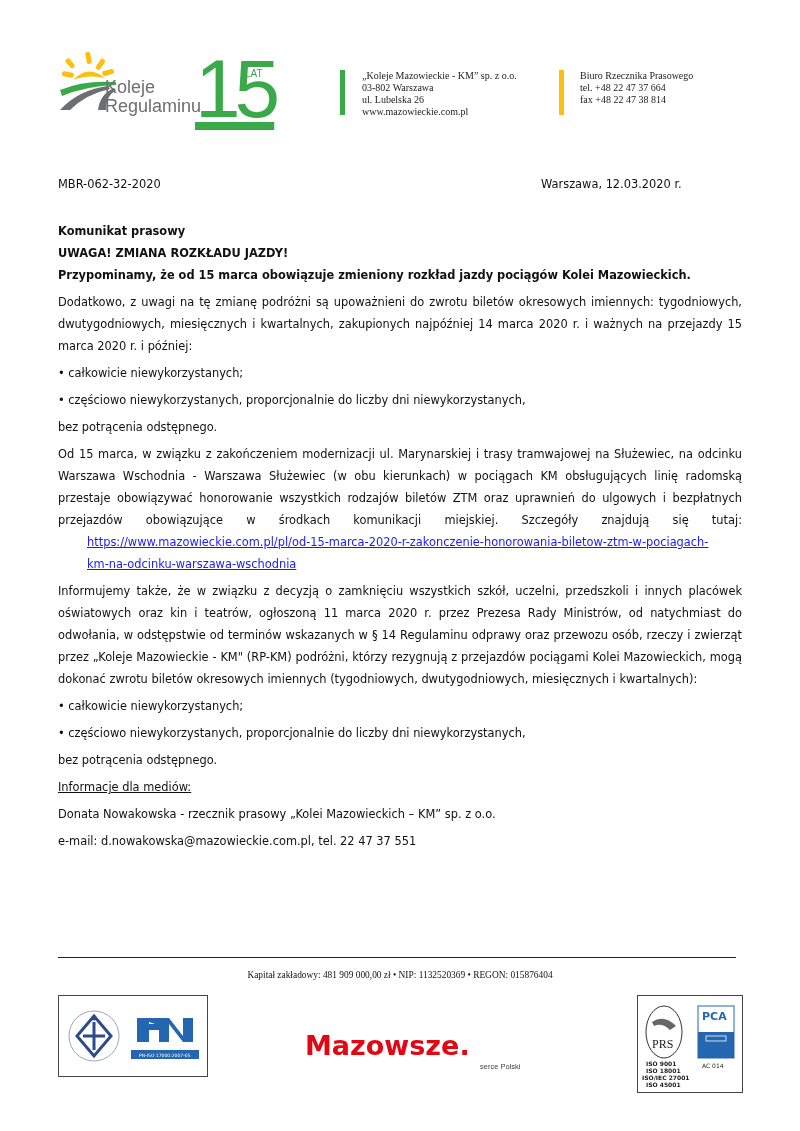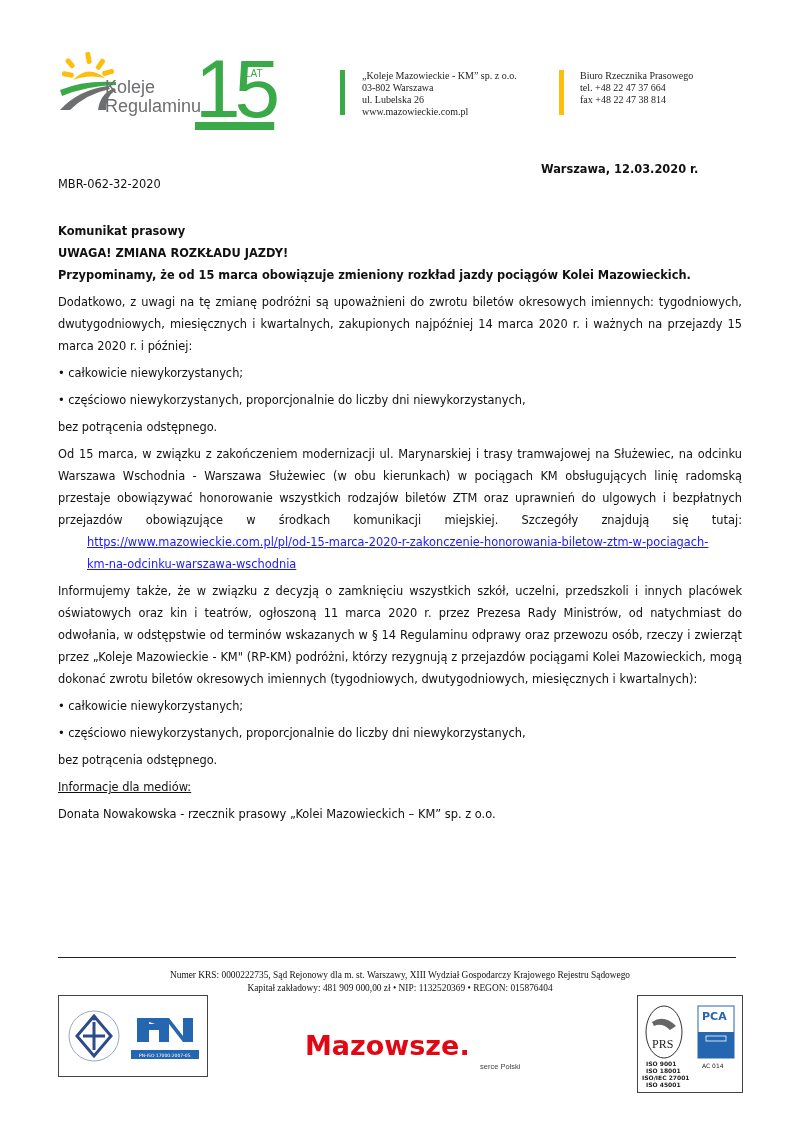--- a/index.html
+++ b/index.html
@@ -11,21 +11,21 @@
   .logo-15 { left: 195px; top: 48px; font-family: "Liberation Sans", sans-serif; color: #3aaa49; font-size: 82px; line-height: 82px; letter-spacing: -6px; font-weight: normal; text-decoration: underline; }
   .logo-lat { left: 245px; top: 68px; font-family: "Liberation Sans", sans-serif; color: #3aaa49; font-size: 10px; }
   .bar-green { left: 340px; top: 70px; width: 5px; height: 45px; background: #3aaa49; }
   .bar-yellow { left: 559px; top: 70px; width: 5px; height: 45px; background: #fcbf0f; }
   .addr { font-family: "Liberation Serif", serif; font-size: 10px; line-height: 12px; color: #222; }
   .addr1 { left: 362px; top: 70px; }
   .addr2 { left: 580px; top: 70px; }
   
   .doc { font-family: "DejaVu Sans", sans-serif; font-size: 11.4px; color: #111; }
   .ref { left: 58px; top: 177px; }
-  .date { left: 541px; top: 162px; font-weight: bold; }
+  .date { left: 541px; top: 177px; }
   .content { left: 58px; top: 220px; width: 684px; }
   .content p { margin: 0; line-height: 22px; }
   .b { font-weight: bold; }
   .just { text-align: justify; }
   .gap { margin-top: 5px !important; }
   a.link { color: #1a1aff; text-decoration: underline; margin-left: 29px; }
   .u { text-decoration: underline; }
   
   .hr { left: 58px; top: 957px; width: 678px; height: 1px; background: #222; }
   .footer-text { left: 58px; top: 969px; width: 684px; text-align: center; font-family: "Liberation Serif", serif; font-size: 9.4px; line-height: 13px; color: #111; }
@@ -85,25 +85,25 @@
   <p class="gap">• całkowicie niewykorzystanych;</p>
   <p class="gap">• częściowo niewykorzystanych, proporcjonalnie do liczby dni niewykorzystanych,</p>
   <p class="gap">bez potrącenia odstępnego.</p>
   <p class="just gap"><span>Od 15 marca, w związku z zakończeniem modernizacji ul. Marynarskiej i trasy tramwajowej na Służewiec, na odcinku Warszawa Wschodnia - Warszawa Służewiec (w obu kierunkach) w pociągach KM obsługujących linię radomską przestaje obowiązywać honorowanie wszystkich rodzajów biletów ZTM oraz uprawnień do ulgowych i bezpłatnych przejazdów obowiązujące w środkach komunikacji miejskiej. Szczegóły znajdują się tutaj:</span> <a class="link">https://www.mazowieckie.com.pl/pl/od-15-marca-2020-r-zakonczenie-honorowania-biletow-ztm-w-pociagach-</a><br><a class="link">km-na-odcinku-warszawa-wschodnia</a></p>
   <p class="just gap">Informujemy także, że w związku z decyzją o zamknięciu wszystkich szkół, uczelni, przedszkoli i innych placówek oświatowych oraz kin i teatrów, ogłoszoną 11 marca 2020 r. przez Prezesa Rady Ministrów, od natychmiast do odwołania, w odstępstwie od terminów wskazanych w § 14 Regulaminu odprawy oraz przewozu osób, rzeczy i zwierząt przez „Koleje Mazowieckie - KM" (RP-KM) podróżni, którzy rezygnują z przejazdów pociągami Kolei Mazowieckich, mogą dokonać zwrotu biletów okresowych imiennych (tygodniowych, dwutygodniowych, miesięcznych i kwartalnych):</p>
   <p class="gap">• całkowicie niewykorzystanych;</p>
   <p class="gap">• częściowo niewykorzystanych, proporcjonalnie do liczby dni niewykorzystanych,</p>
   <p class="gap">bez potrącenia odstępnego.</p>
   <p class="gap u">Informacje dla mediów:</p>
   <p class="gap">Donata Nowakowska - rzecznik prasowy „Kolei Mazowieckich – KM” sp. z o.o.</p>
+  <p class="gap">e-mail: d.nowakowska@mazowieckie.com.pl, tel. 22 47 37 551</p>
 </div>
 
 <div class="abs hr"></div>
 <div class="abs footer-text">
-  <div>Numer KRS: 0000222735, Sąd Rejonowy dla m. st. Warszawy, XIII Wydział Gospodarczy Krajowego Rejestru Sądowego</div>
   <div>Kapitał zakładowy: 481 909 000,00 zł • NIP: 1132520369 • REGON: 015876404</div>
 </div>
 
 <div class="abs cert-left">
   <svg width="148" height="80" viewBox="0 0 148 80">
     <circle cx="35" cy="40" r="25" fill="none" stroke="#9aa7c4" stroke-width="1"></circle>
     <path d="M35 20 L52 40 L35 60 L18 40 Z" fill="none" stroke="#2d4a8a" stroke-width="3"></path>
     <path d="M35 26 L35 54 M24 40 L46 40" stroke="#2d4a8a" stroke-width="3"></path>
     <circle cx="35" cy="22" r="2.5" fill="#2d4a8a"></circle>
     <g>

